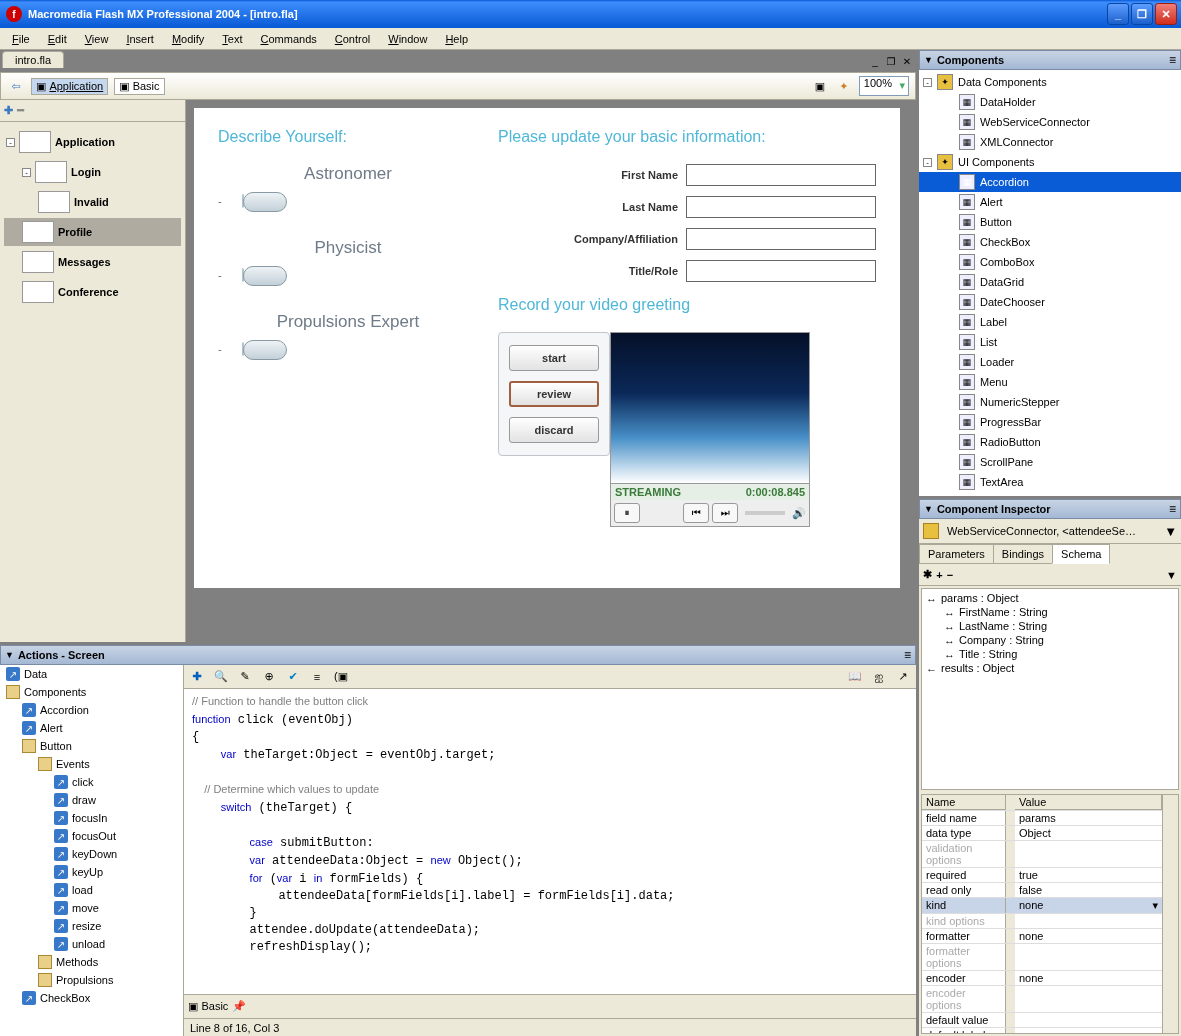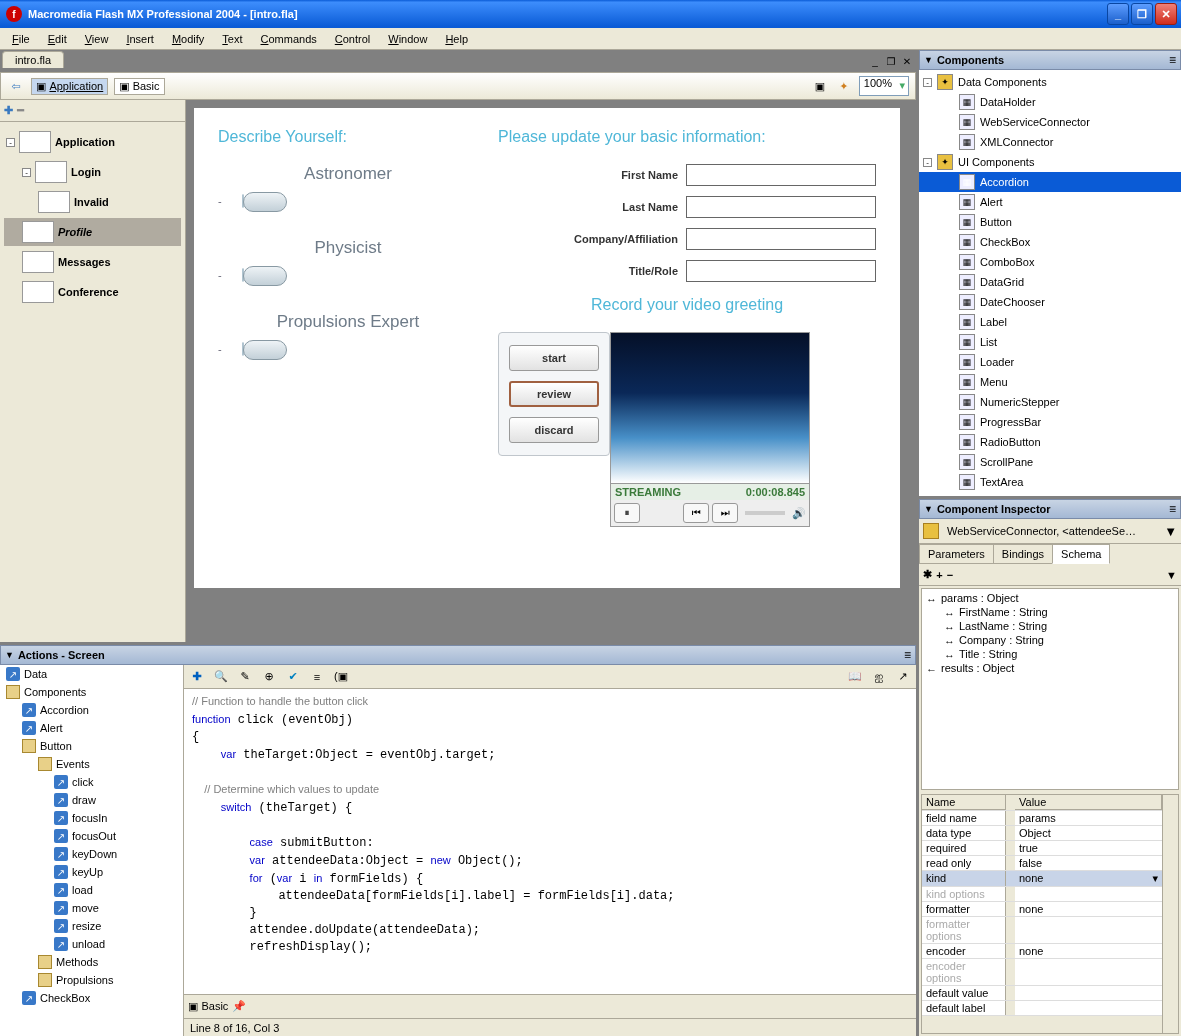--- a/index.html
+++ b/index.html
@@ -191,21 +191,21 @@
                 <span class="outline-exp">-</span> 
                 <span class="nodeicon"></span>
                 <span style="font-weight:bold;">Login</span>
               </div>
               <div class="outline-node outline-indent2">
                 <span class="nodeicon"></span>
                 <span style="font-weight:bold;">Invalid</span>
               </div>
               <div class="outline-node outline-indent1 selected">
                 <span class="nodeicon"></span>
-                <span style="font-weight:bold;font-style:italic;">Profile</span>
+                <span style="font-weight:bold;">Profile</span>
               </div>
               <div class="outline-node outline-indent1">
                 <span class="nodeicon"></span>
                 <span style="font-weight:bold;">Messages</span>
               </div>
               <div class="outline-node outline-indent1">
                 <span class="nodeicon"></span>
                 <span style="font-weight:bold;">Conference</span>
               </div>
             </div>
@@ -261,21 +261,21 @@
                     </div>
                     <div class="form-row">
                       <label>Company/Affiliation</label>
                       <input style="">
                     </div>
                     <div class="form-row">
                       <label>Title/Role</label>
                       <input style="">
                     </div>
                   </div>
-                <h2 style="text-align:center; font-size:16px; margin-top:14px;">Record your video greeting</h2>
+                <h2 style="text-align:left; font-size:16px; margin-top:14px;">Record your video greeting</h2>
                 <div class="video-box">
                   <div class="video-ctrls">
                     <button class="vbtn">start</button>
                     <button class="vbtn review">review</button>
                     <button class="vbtn">discard</button>
                   </div>
                   <div class="video-player">
                     <div class="screen"></div>
                     <div class="video-stat">
                       <span>STREAMING</span>
@@ -576,20 +576,24 @@
           </div>
           <div id="prop-rows">
               <div class="prop-row">
                 <div class="pname">field name</div>
                 <div class="pval">params</div>
               </div>
               <div class="prop-row">
                 <div class="pname">data type</div>
                 <div class="pval">Object</div>
               </div>
+              <div class="prop-row dis">
+                <div class="pname">validation options</div>
+                <div class="pval"></div>
+              </div>
               <div class="prop-row">
                 <div class="pname">required</div>
                 <div class="pval">true</div>
               </div>
               <div class="prop-row">
                 <div class="pname">read only</div>
                 <div class="pval">false</div>
               </div>
               <div class="prop-row sel">
                 <div class="pname">kind</div>

